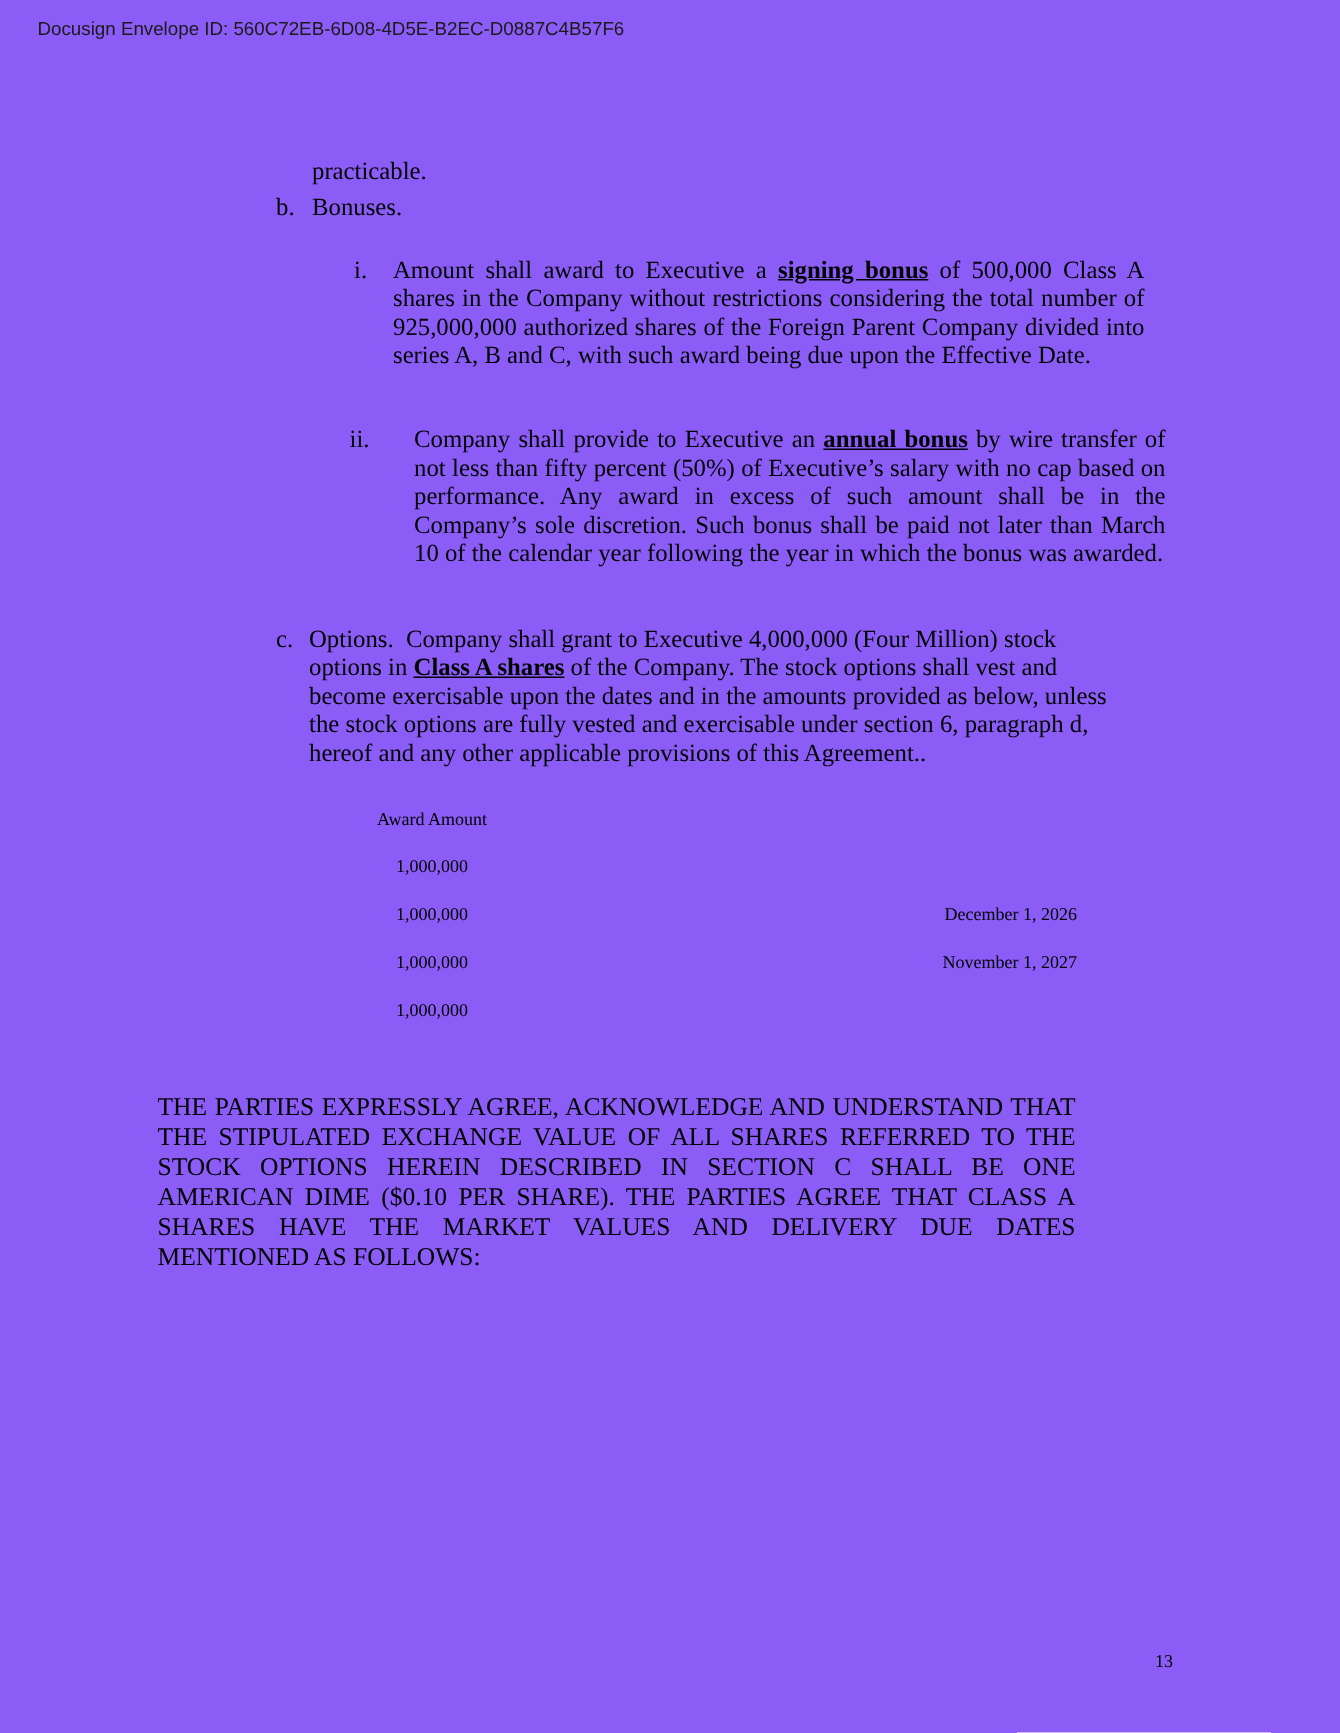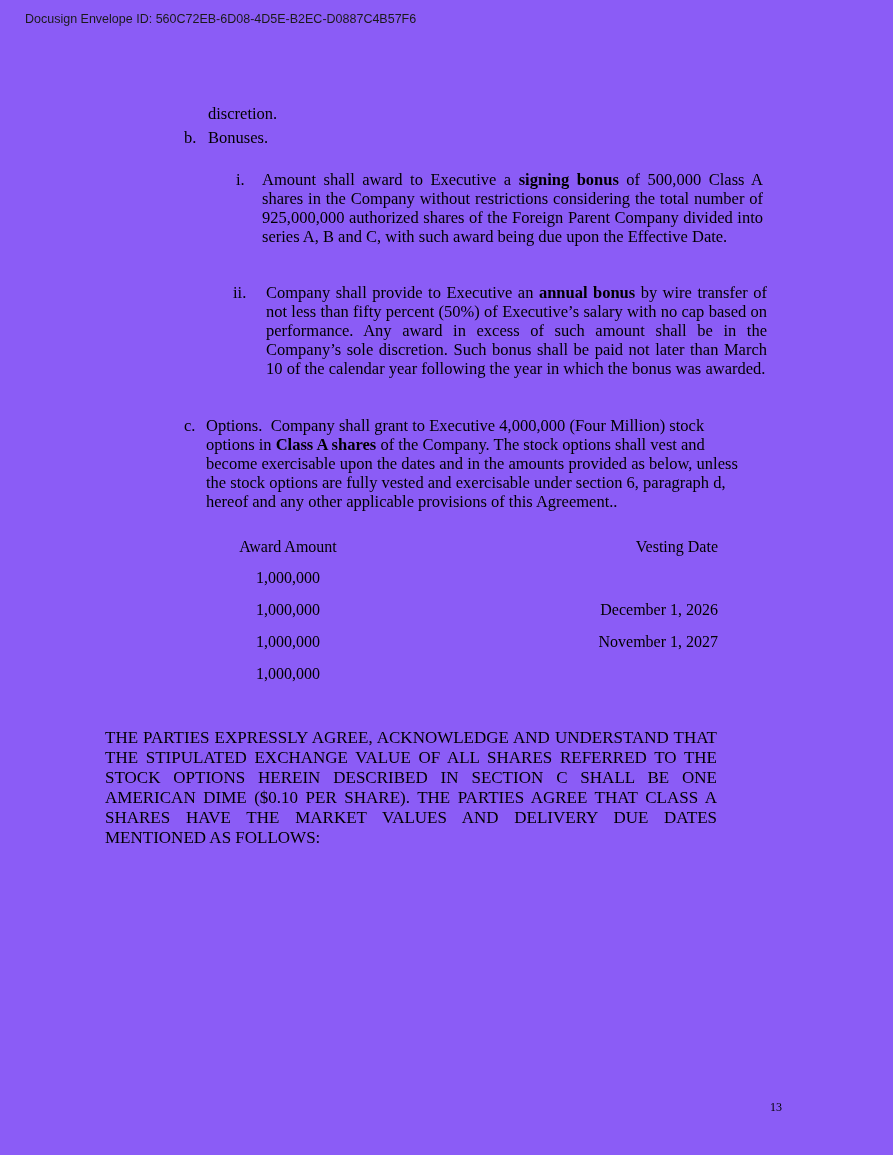--- a/index.html
+++ b/index.html
@@ -26,34 +26,34 @@
     white-space: nowrap;
   }
   .body-text {
     font-size: 16.5px;
     line-height: 19px;
   }
   .abs { position: absolute; }
   .justify { text-align: justify; }
   .marker { position: absolute; font-size: 16.5px; line-height: 19px; }
   .para-i  { left: 262px; top: 170px; width: 501px; }
-  .para-ii { left: 266px; top: 283px; width: 501px; }
+  .para-ii { left: 276px; top: 283px; width: 501px; }
   .para-c  { left: 206px; top: 416px; width: 533px; }
   .practicable { left: 208px; top: 104px; }
   .marker-b { left: 184px; top: 128px; }
   .label-b  { position: absolute; left: 208px; top: 128px; }
   .marker-i  { left: 236px; top: 170px; }
   .marker-ii { left: 233px; top: 283px; }
   .marker-c  { left: 184px; top: 416px; }
   .vtable {
     position: absolute;
     left: 212px;
     top: 537px;
     width: 506px;
-    font-size: 16px;
+    font-size: 12px;
     line-height: 19px;
   }
   .vrow {
     display: flex;
     flex-direction: row;
     justify-content: space-between;
     margin-bottom: 13px;
   }
   .vrow.vhead { margin-bottom: 12px; }
   .vcell-amount {
@@ -72,30 +72,30 @@
     font-size: 17px;
     line-height: 20px;
     text-align: justify;
   }
   .page-number {
     position: absolute;
     left: 770px;
     top: 1100px;
     font-size: 12px;
   }
-  b { font-weight: bold; }
+  b { font-weight: bold; text-decoration: underline; }
 </style>
 </head>
 <body>
 
 <div class="page">
 
   <div class="docusign-id">Docusign Envelope ID: 560C72EB-6D08-4D5E-B2EC-D0887C4B57F6</div>
 
-  <div class="abs practicable body-text">discretion.</div>
+  <div class="abs practicable body-text">practicable.</div>
 
   <span class="marker marker-b">b.</span>
   <span class="label-b body-text">Bonuses.</span>
 
   <span class="marker marker-i">i.</span>
   <div class="abs para-i body-text justify">
     <span>Amount shall award to Executive a </span><b>signing bonus</b><span> of 500,000 Class A shares in the Company without restrictions considering the total number of 925,000,000 authorized shares of the Foreign Parent Company divided into series A, B and C, with such award being due upon the Effective Date.</span>
   </div>
 
   <span class="marker marker-ii">ii.</span>
@@ -104,21 +104,20 @@
   </div>
 
   <span class="marker marker-c">c.</span>
   <div class="abs para-c body-text">
     <span>Options.&nbsp; Company shall grant to Executive 4,000,000 (Four Million) stock options in </span><b>Class A shares</b><span> of the Company. The stock options shall vest and become exercisable upon the dates and in the amounts provided as below, unless the stock options are fully vested and exercisable under section 6, paragraph d, hereof and any other applicable provisions of this Agreement..</span>
   </div>
 
   <div class="vtable">
     <div class="vrow vhead">
       <div class="vcell-amount">Award Amount</div>
-      <div class="vcell-date">Vesting Date</div>
     </div>
     <div class="vrow">
       <div class="vcell-amount">1,000,000</div>
     </div>
     <div class="vrow">
       <div class="vcell-amount">1,000,000</div>
       <div class="vcell-date">December 1, 2026</div>
     </div>
     <div class="vrow">
       <div class="vcell-amount">1,000,000</div>

